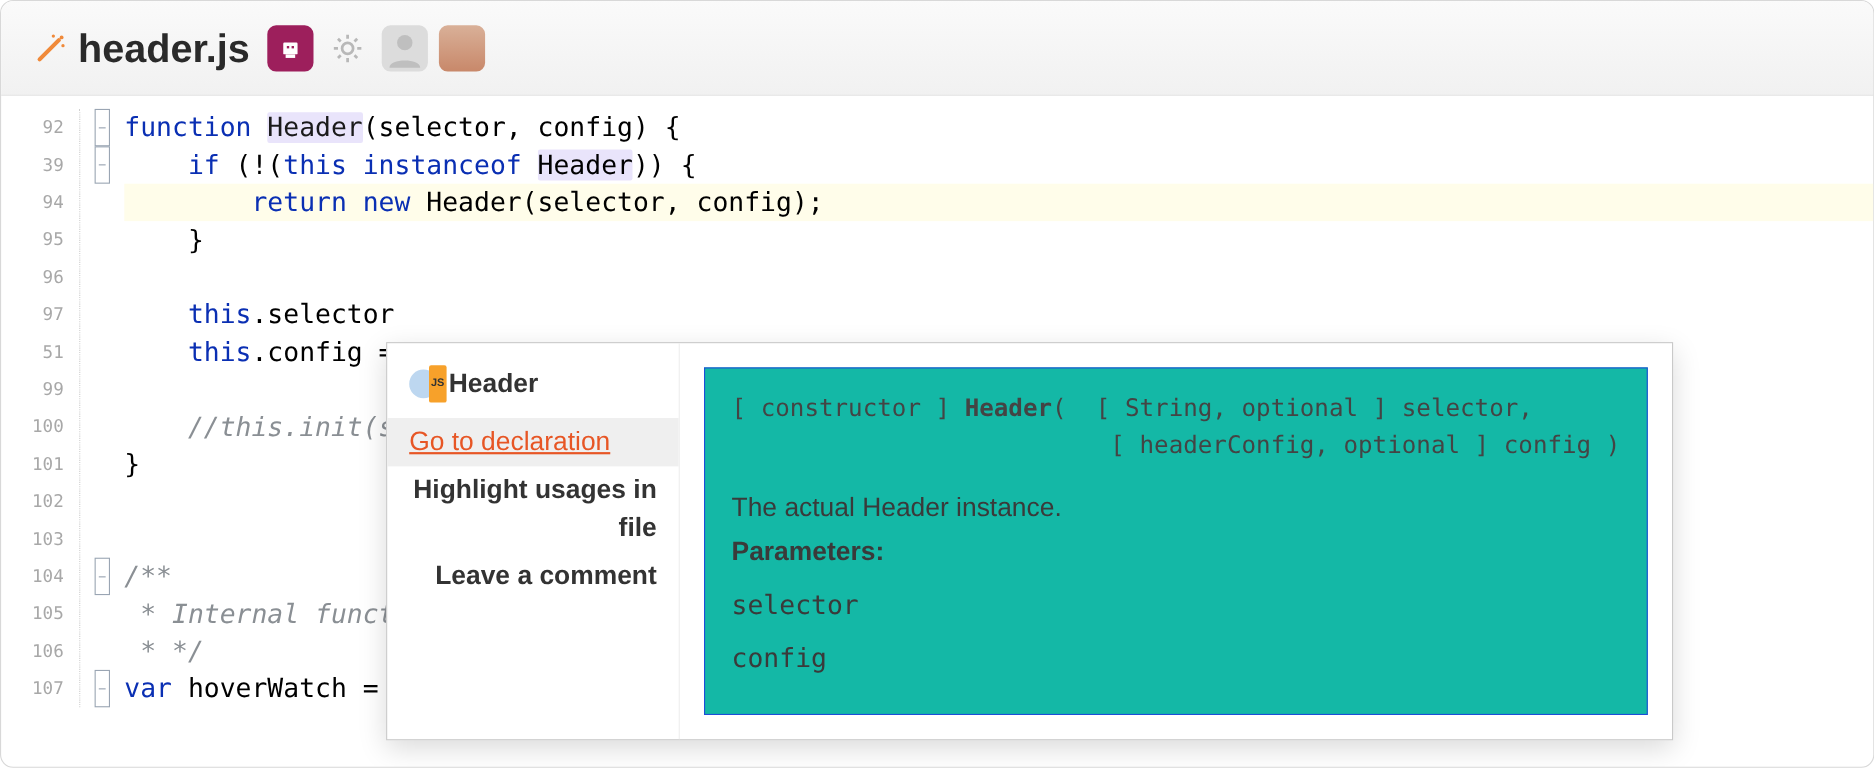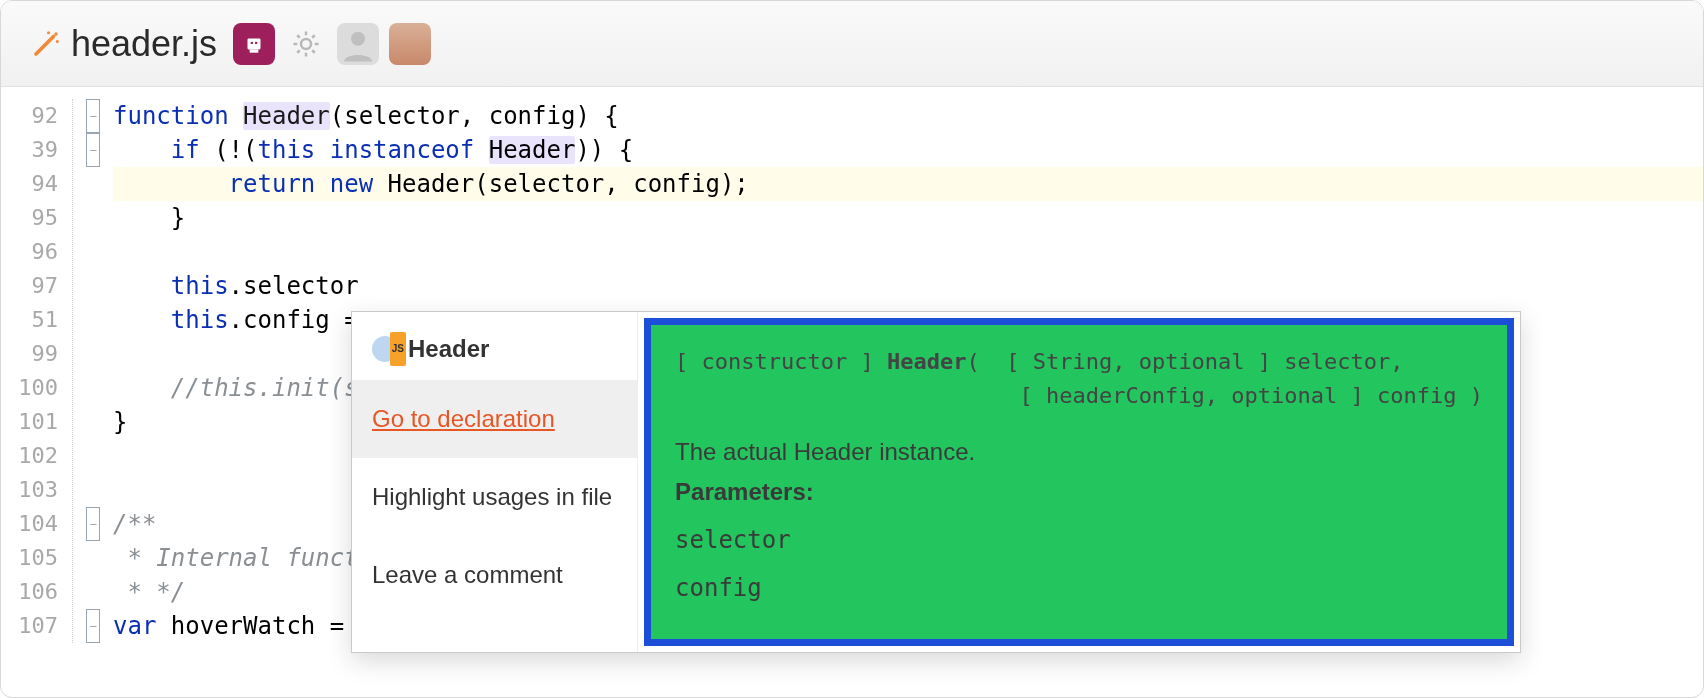--- a/index.html
+++ b/index.html
@@ -20,21 +20,21 @@
     align-items: center;
     gap: 10px;
     padding: 8px 24px 8px 30px;
     background: linear-gradient(#fafafa,#f1f1f1);
     border-bottom: 1px solid #e0e0e0;
     height: 86px;
   }
   .wand-icon { width: 30px; height: 30px; }
   .file-title {
     font-size: 36px;
-    font-weight: 400;
+    font-weight: 700;
     color: #2a2a2a;
     margin-right: 6px;
   }
   .badge {
     width: 42px; height: 42px; border-radius: 8px;
     display: flex; align-items: center; justify-content: center;
   }
   .badge-robot { background: #9d1f5c; }
   .avatar {
     width: 42px; height: 42px; border-radius: 8px;
@@ -54,21 +54,21 @@
   }
   .gutter {
     text-align: right;
     color: #a8a8a8;
     padding: 0 10px 0 0;
     user-select: none;
     width: 72px;
     border-right: 1px dotted #cfcfcf;
     flex-shrink: 0;
   }
-  .gutter div { height: 34px; font-size: 22px; padding-right: 4px;}
+  .gutter div { height: 34px; font-size: 16px; padding-right: 4px;}
   .foldcol {
     width: 40px;
     flex-shrink: 0;
     color: #9aa5b3;
     font-size: 14px;
   }
   .foldcol div {
     height: 34px;
     display: flex; align-items: center; justify-content: center;
     cursor: pointer;
@@ -116,39 +116,39 @@
   .js-icon {
     width: 26px; height: 26px; border-radius: 50%;
     background: #bdd7f0; position: relative;
   }
   .js-icon::after{
     content:"JS"; position:absolute; top:-4px; right:-8px;
     background:#f7a12a; color:#333; font-size:10px; font-weight:700;
     padding:0 2px; border-radius:2px;
   }
   .menu-item {
-    padding: 22px 20px;
+    padding: 5px 20px;
     font-size: 24px;
     cursor: pointer;
     color: #333;
   }
   .menu-item.active {
     background: #efefef;
     color: #e75625;
     text-decoration: underline;
     font-weight: 400;
   }
-  .menu-item.bold { font-weight: 400; }
+  .menu-item.bold { font-weight: 700; text-align: right; }
 
   
   .doc-pane {
     flex: 1;
-    background: #22c55e;
-    border: 7px solid #1d4ed8;
-    margin: 6px;
+    background: #14b8a6;
+    border: 1px solid #1d4ed8;
+    margin: 22px;
     padding: 20px 24px;
     font-family: "Menlo","Consolas",monospace;
     font-size: 22px;
     color: #444;
   }
   .doc-sig { white-space: pre; margin-bottom: 22px; }
   .doc-sig .bold { font-weight: 700; }
   .doc-body {
     font-family: "Helvetica Neue", Helvetica, Arial, sans-serif;
     font-size: 24px;

